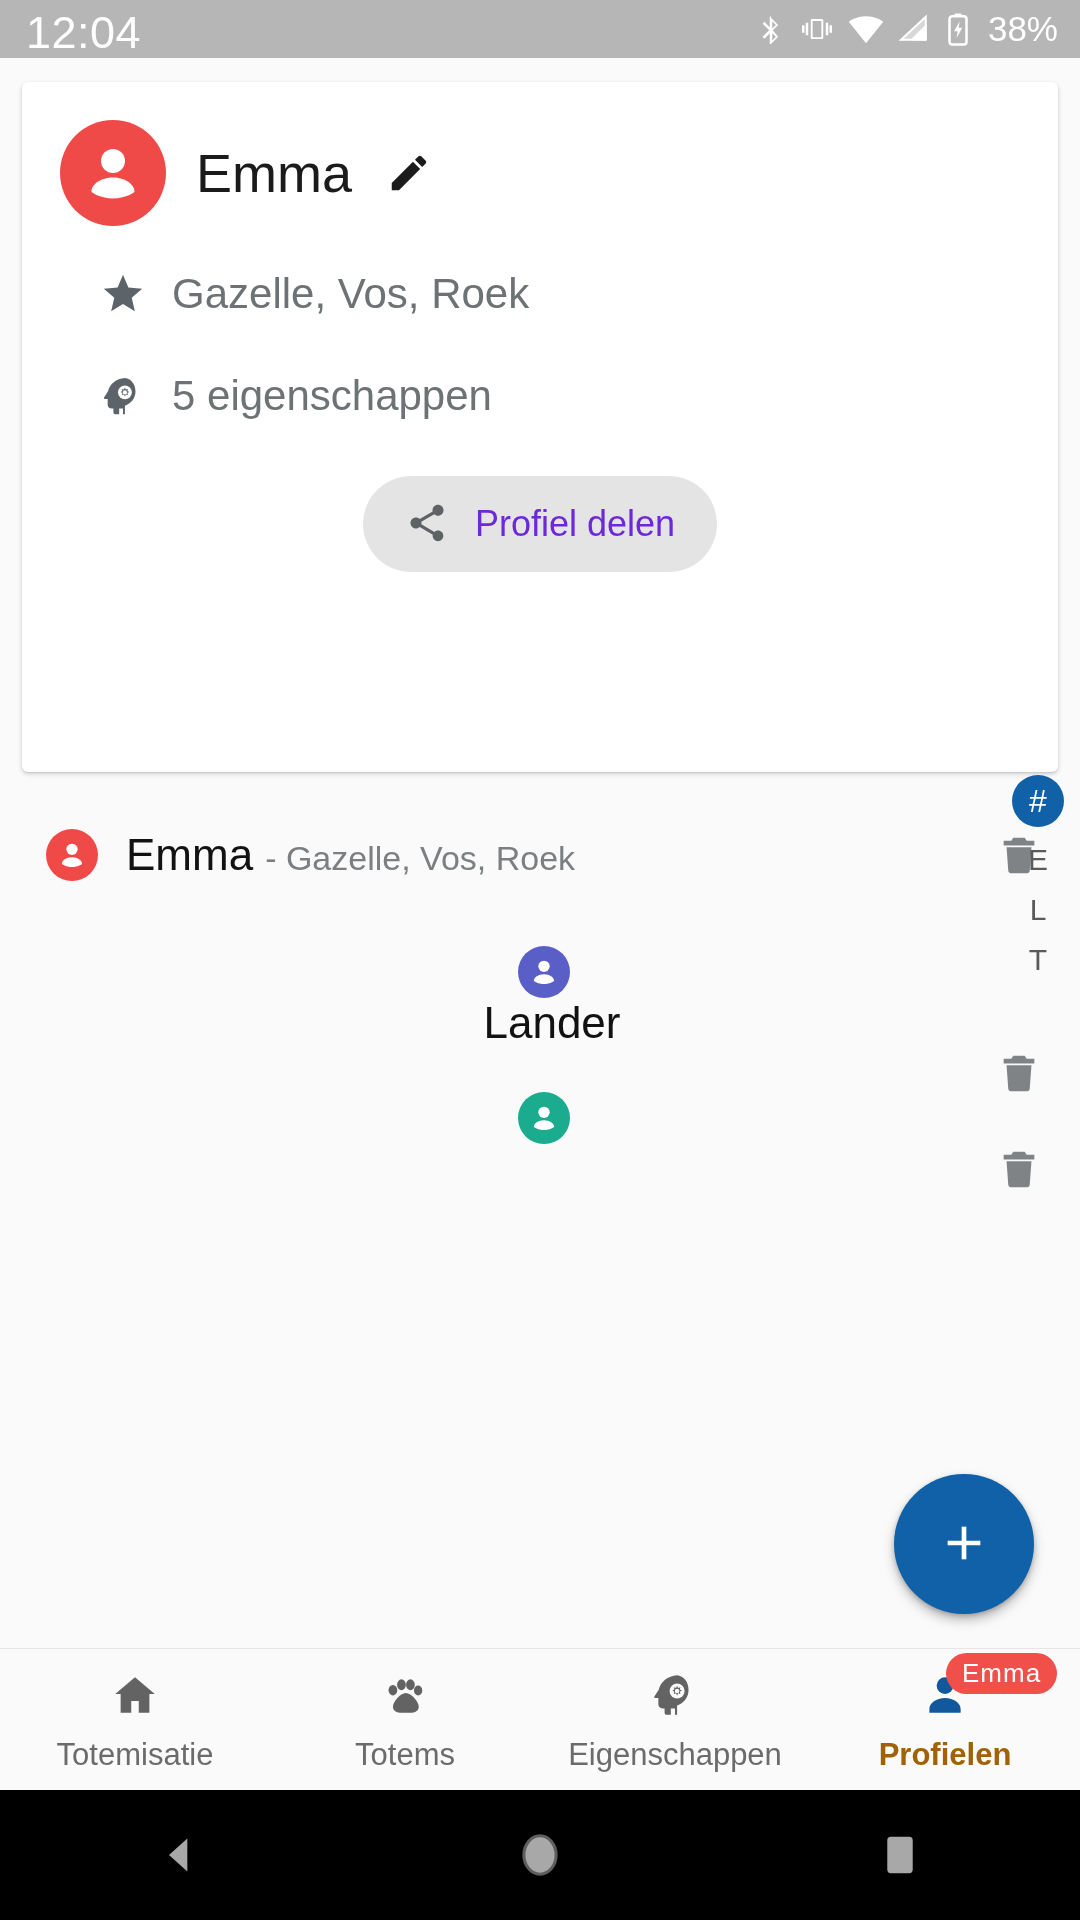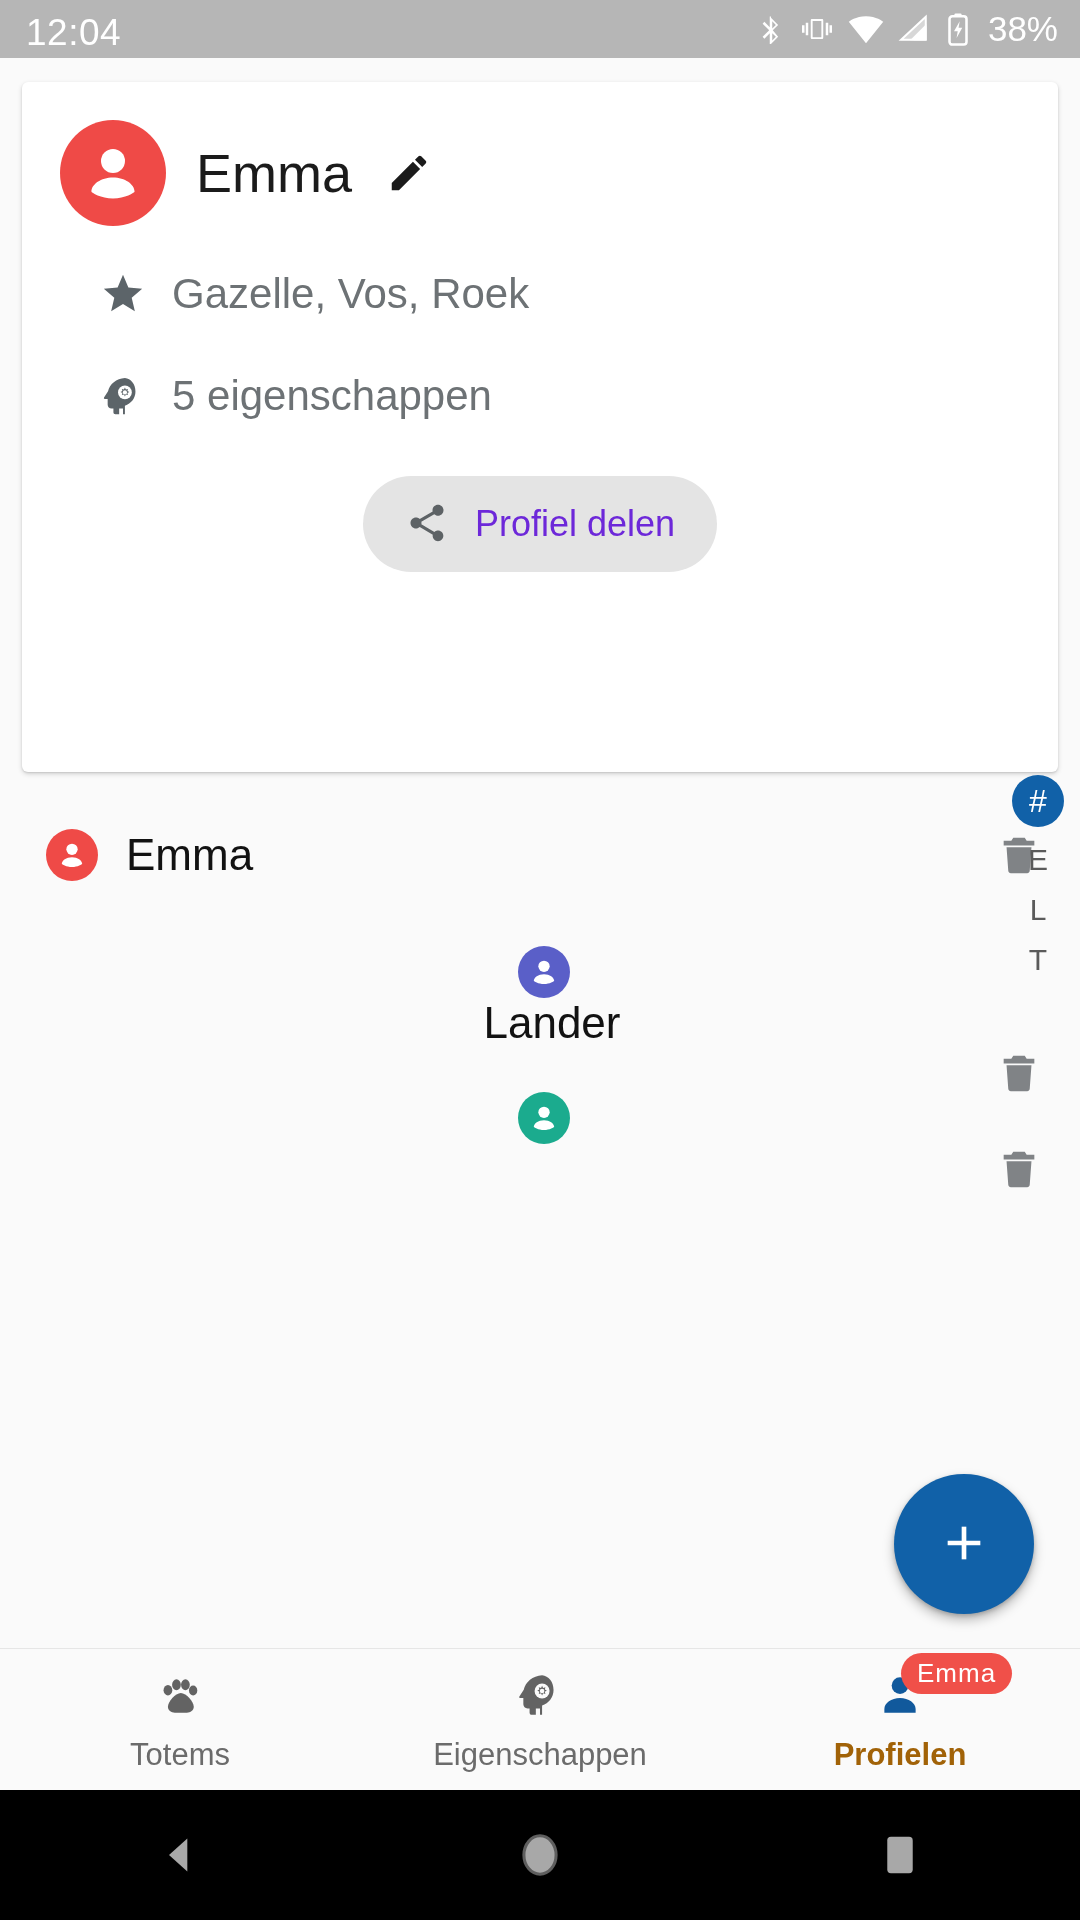--- a/index.html
+++ b/index.html
@@ -10,21 +10,21 @@
     overflow:hidden;
   }
   #screen { position:relative; width:1080px; height:1920px; background:#fafafa; }
 
   
   .status-bar{
     position:absolute; top:0; left:0; width:1080px; height:58px;
     background:#b6b6b6; display:flex; align-items:center;
     padding:0 22px 0 26px; color:#ffffff;
   }
-  .status-time{ font-size:37px; letter-spacing:0.5px;margin-top:8px; }
+  .status-time{ font-size:45px; letter-spacing:0.5px;margin-top:8px; }
   .status-icons{ margin-left:auto; display:flex; align-items:center; gap:14px; }
   .status-icons svg{ display:block; }
   .battery-pct{ font-size:35px; margin-left:4px; }
 
   
   .profile-card{
     position:absolute; left:22px; top:82px; width:1036px; height:690px;
     background:#ffffff; border-radius:6px;
     box-shadow:0 2px 5px rgba(0,0,0,0.16), 0 1px 2px rgba(0,0,0,0.10);
   }
@@ -205,20 +205,21 @@
 
     <div class="list-row">
       <span class="avatar-sm" style="background:#ef4a47">
         <svg width="34" height="34" viewBox="0 0 24 24" fill="#ffffff">
           <circle cx="12" cy="8" r="4"></circle>
           <path d="M12 13.5c-4 0-7.2 2.3-7.2 4.7 0 .4 3.2 2.3 7.2 2.3s7.2-1.9 7.2-2.3c0-2.4-3.2-4.7-7.2-4.7z"></path>
         </svg>
       </span>
       <span class="row-text">
         <span class="row-name">Emma</span>
+        <span class="row-sub"><span>-</span> <span>Gazelle, Vos, Roek</span></span>
       </span>
       <span class="trash">
         <svg width="46" height="50" viewBox="0 0 24 24" fill="#808386">
           <path d="M9 3h6l1 1.5h4V7H4V4.5h4L9 3z"></path>
           <path d="M5.5 8h13l-.9 12.2c-.05.7-.64 1.3-1.35 1.3H7.75c-.71 0-1.3-.6-1.35-1.3L5.5 8z"></path>
         </svg>
       </span>
     </div>
 
     <div class="list-row">
@@ -267,20 +268,28 @@
     <span>
       <svg width="56" height="56" viewBox="0 0 24 24" fill="#ffffff">
         <path d="M11 5h2v14h-2z"></path>
           <path d="M5 11h14v2H5z"></path>
       </svg>
     </span>
   </button>
 
   <div class="bottom-nav">
 
+    <div class="nav-item">
+      <div class="nav-icon-wrap">
+        <svg width="50" height="50" viewBox="0 0 24 24" fill="#636363">
+          <path d="M12 3L2.5 11h2.6v9h5.1v-5.6h3.6V20h5.1v-9h2.6L12 3z"></path>
+        </svg>
+      </div>
+      <div class="nav-label">Totemisatie</div>
+    </div>
 
     <div class="nav-item">
       <div class="nav-icon-wrap">
         <svg width="50" height="50" viewBox="0 0 24 24" fill="#636363">
           <ellipse cx="6.2" cy="9.2" rx="2.1" ry="2.5"></ellipse>
           <ellipse cx="10.3" cy="6.6" rx="2.1" ry="2.6"></ellipse>
           <ellipse cx="14.6" cy="6.6" rx="2.1" ry="2.6"></ellipse>
           <ellipse cx="18.3" cy="9.4" rx="2.0" ry="2.4"></ellipse>
           <path d="M12.4 10.6c2.6 0 6.2 4.2 6.2 6.6 0 1.7-1.6 2.8-3.3 2.8h-5.8c-1.7 0-3.3-1.1-3.3-2.8 0-2.4 3.6-6.6 6.2-6.6z"></path>
         </svg>

